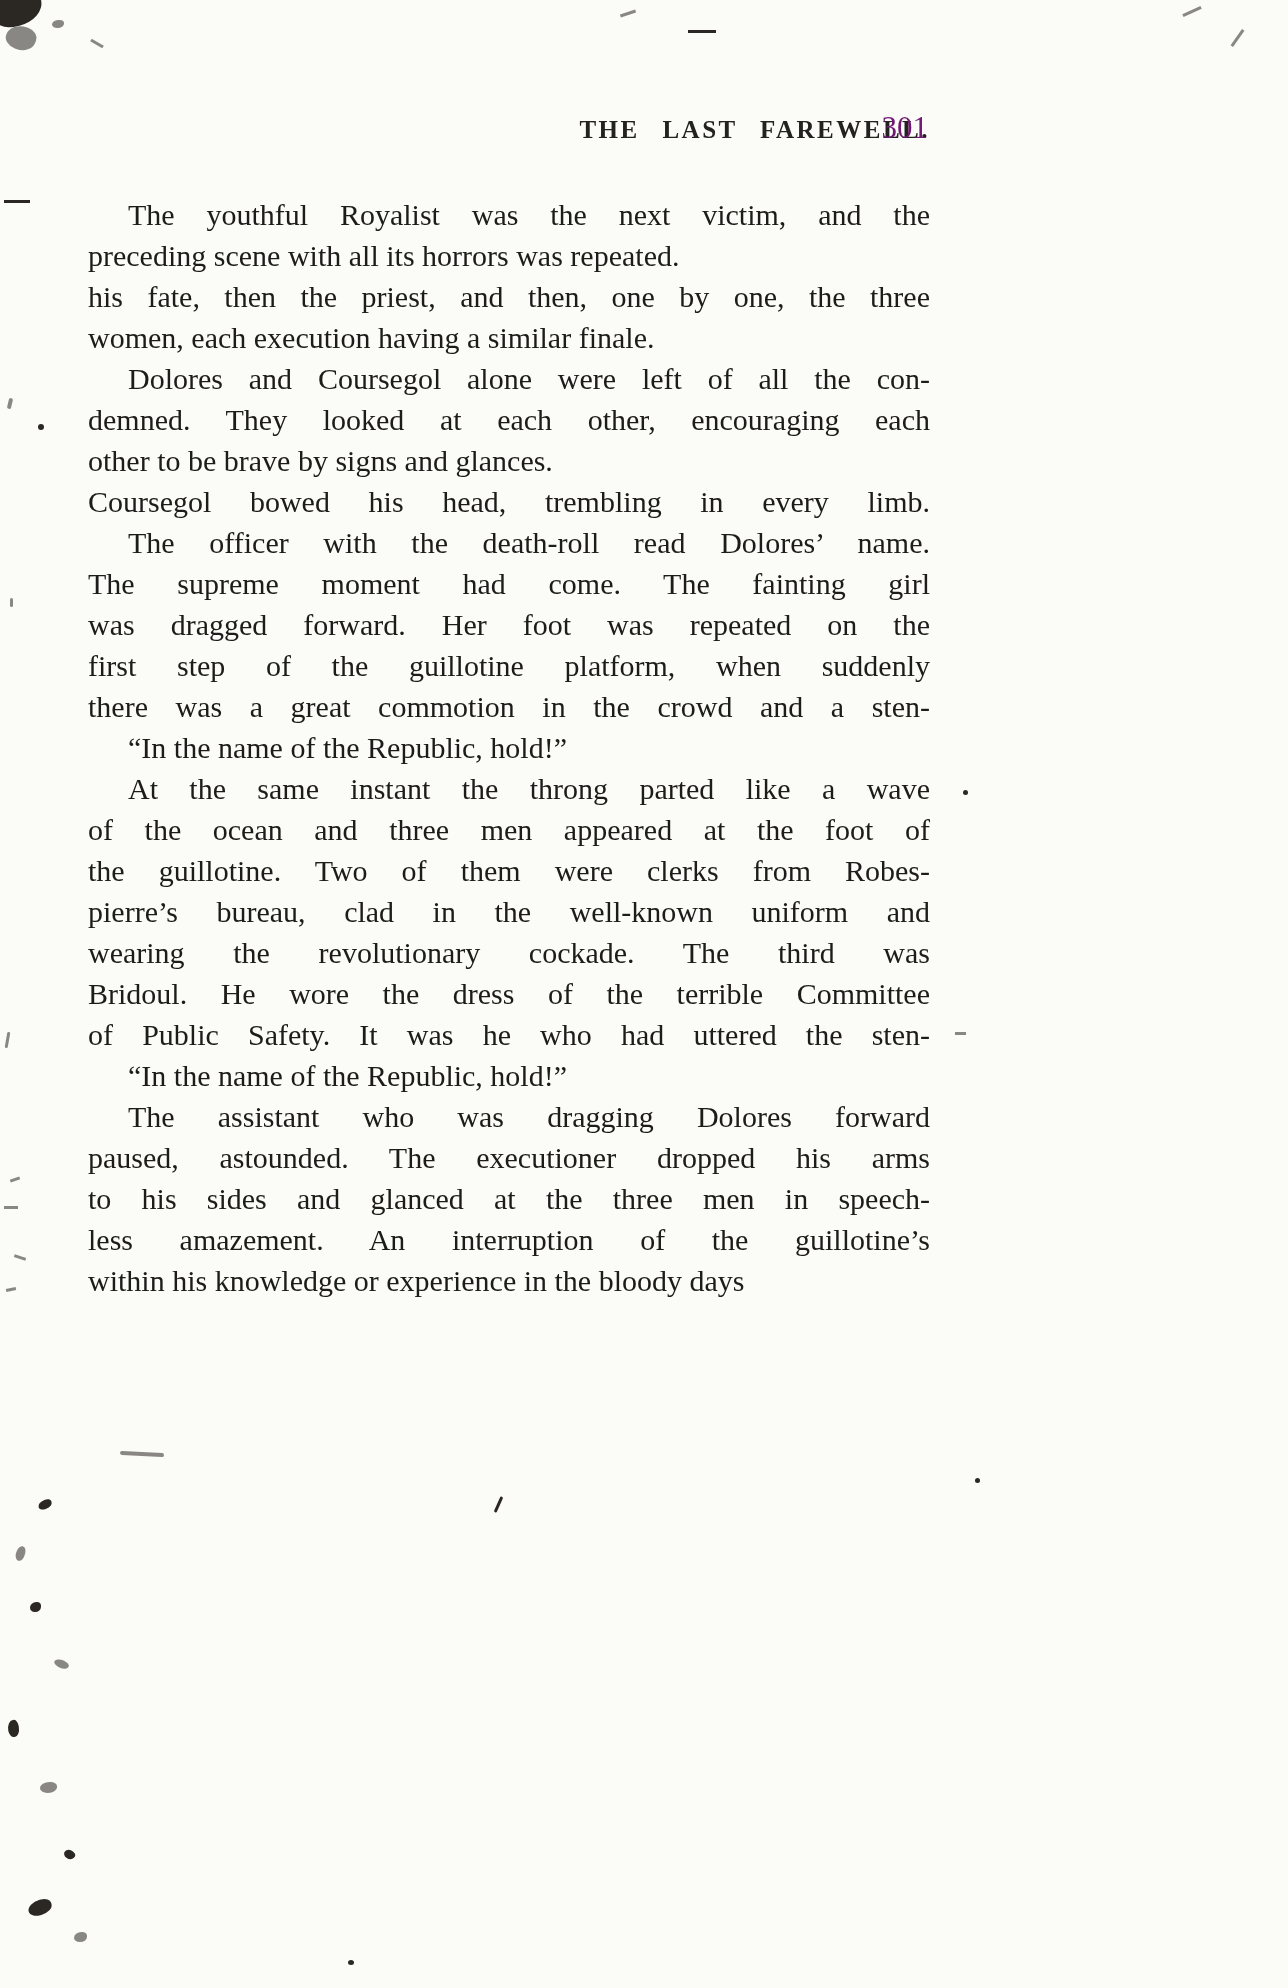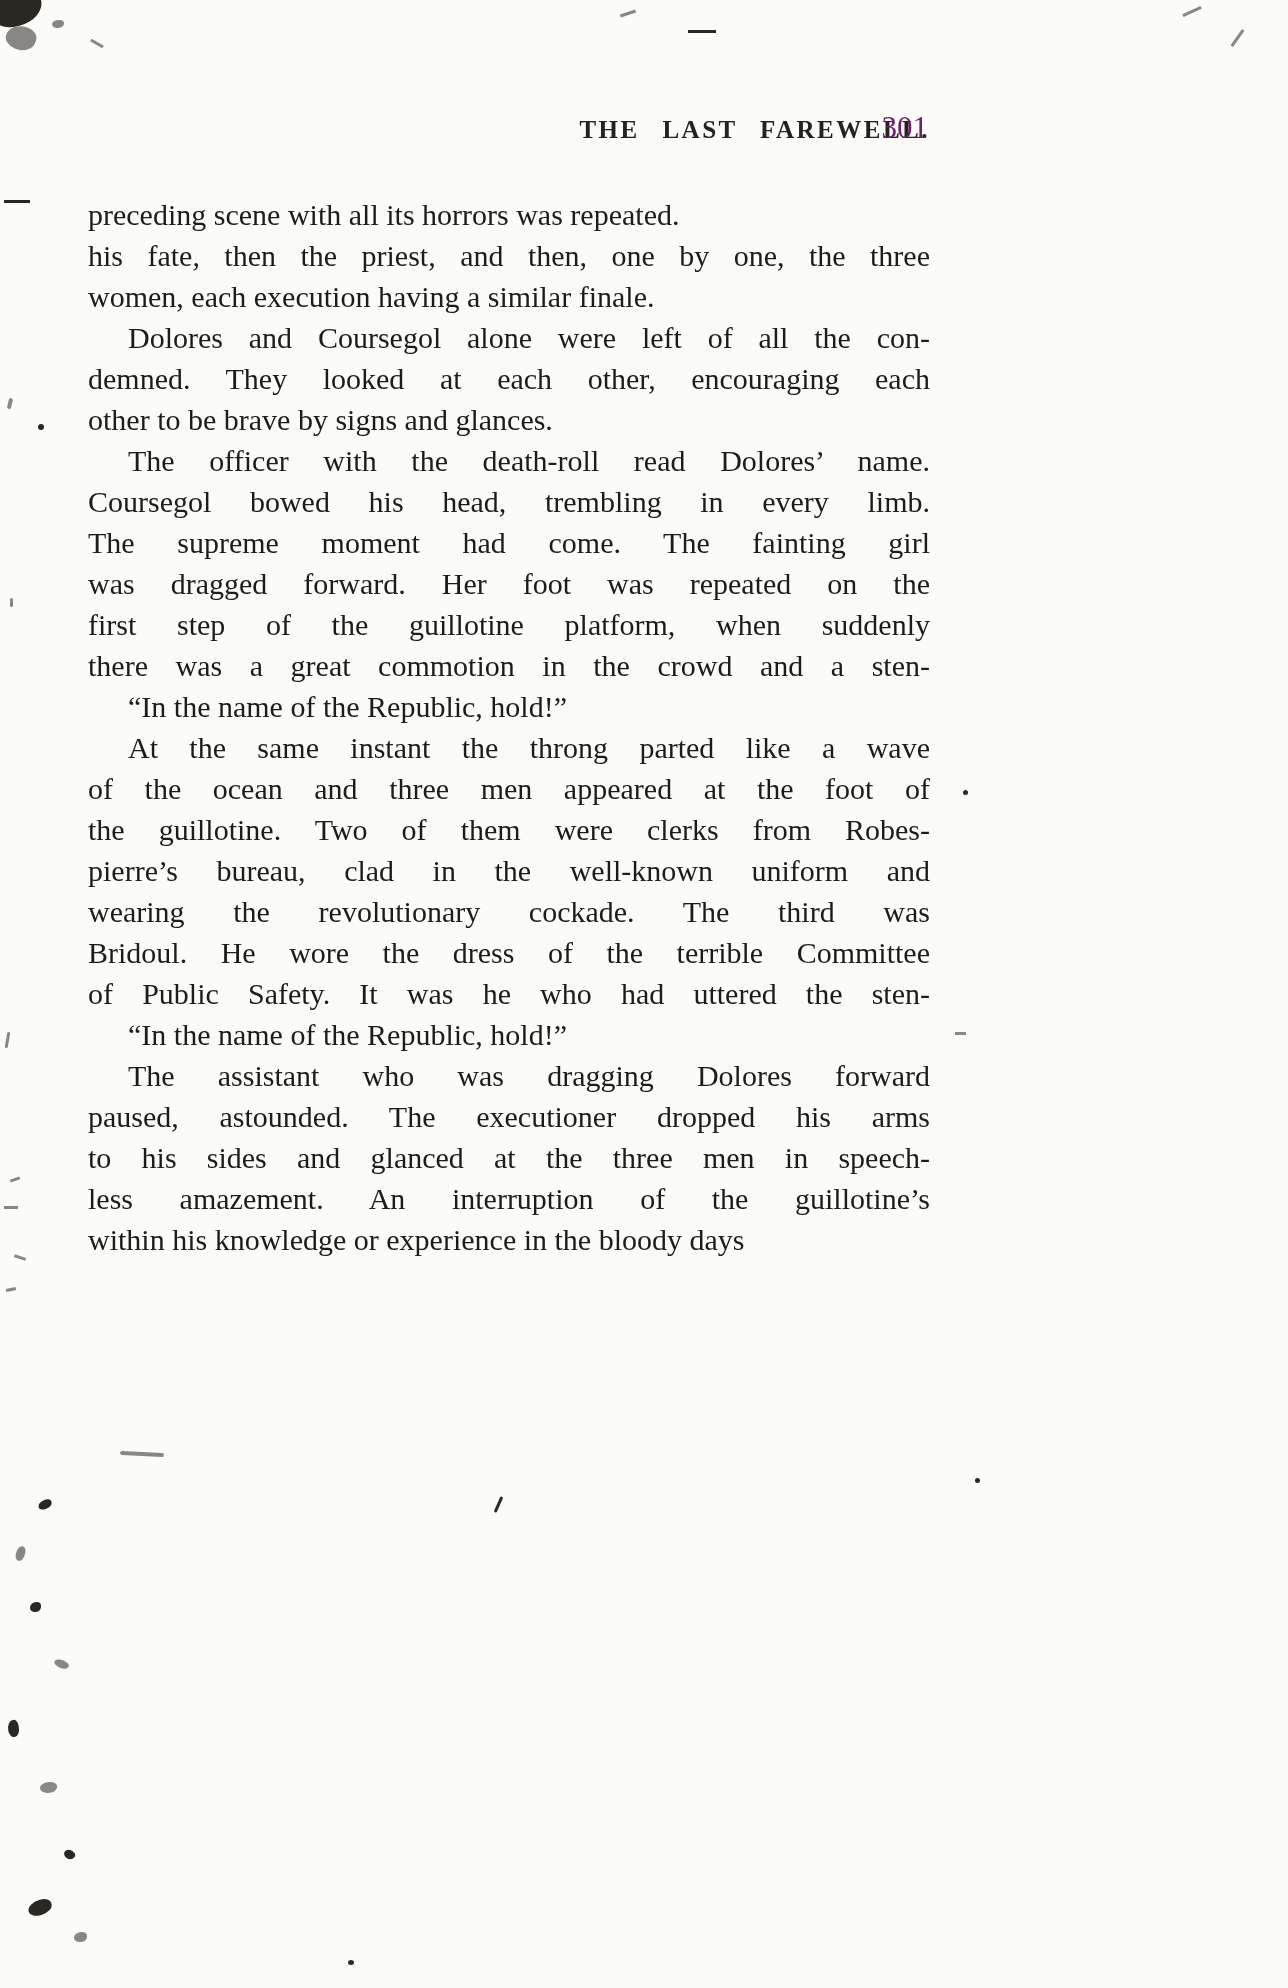--- a/index.html
+++ b/index.html
@@ -33,34 +33,35 @@
 </head>
 <body>
 
 <main class="page-block">
   <header class="running-head">
     <div class="running-title">THE LAST FAREWELL.</div>
     <div class="page-number">301</div>
   </header>
   <section class="page-body">
       <div class="para">
+        <div class="line first"><span>The youthful Royalist was the next victim, and the</span></div>
         <div class="line last"><span>preceding scene with all its horrors was repeated.</span></div>
       </div>
       <div class="para">
         <div class="line"><span>his fate, then the priest, and then, one by one, the three</span></div>
         <div class="line last"><span>women, each execution having a similar finale.</span></div>
       </div>
       <div class="para">
         <div class="line first"><span>Dolores and Coursegol alone were left of all the con-</span></div>
         <div class="line"><span>demned.  They looked at each other, encouraging each</span></div>
         <div class="line last"><span>other to be brave by signs and glances.</span></div>
       </div>
       <div class="para">
+        <div class="line"><span>Coursegol bowed his head, trembling in every limb.</span></div>
         <div class="line first"><span>The officer with the death-roll read Dolores’ name.</span></div>
-        <div class="line"><span>Coursegol bowed his head, trembling in every limb.</span></div>
         <div class="line"><span>The supreme moment had come.  The fainting girl</span></div>
         <div class="line"><span>was dragged forward.  Her foot was repeated on the</span></div>
         <div class="line"><span>first step of the guillotine platform, when suddenly</span></div>
         <div class="line"><span>there was a great commotion in the crowd and a sten-</span></div>
       </div>
       <div class="para">
         <div class="line first last"><span>“In the name of the Republic, hold!”</span></div>
       </div>
       <div class="para">
         <div class="line first"><span>At the same instant the throng parted like a wave</span></div>

